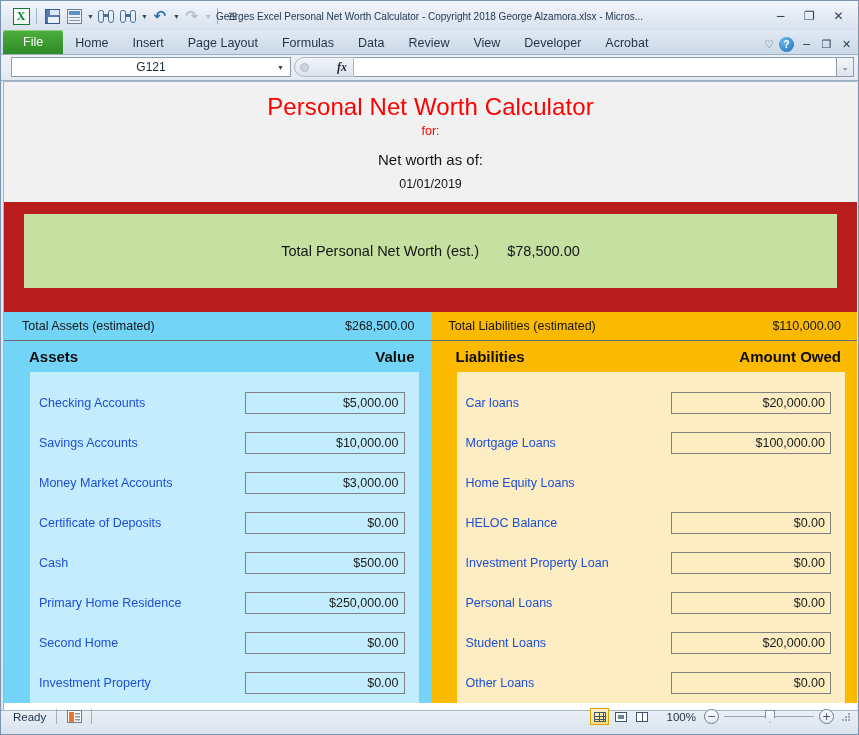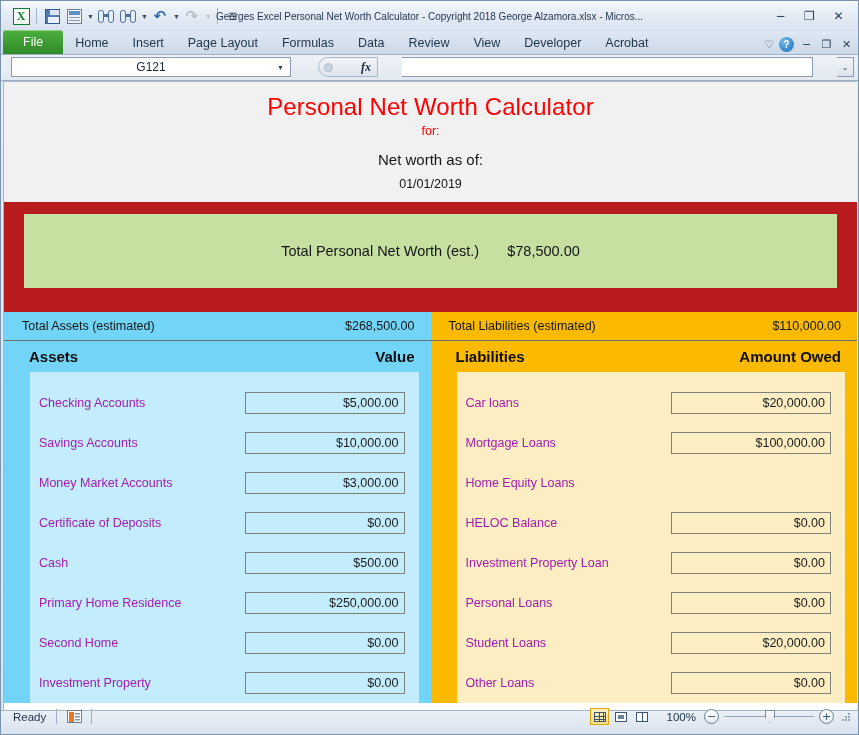--- a/index.html
+++ b/index.html
@@ -127,21 +127,20 @@
   }
   .mini-btn { font-size: 11px; color:#2a3d52; width:15px; text-align:center; font-family:"DejaVu Sans", sans-serif;}
 
   
   .formulabar {
     height: 26px; flex: 0 0 26px;
     display: flex; align-items: flex-start;
     background: linear-gradient(#eef2f7, #e2e9f1);
     padding: 2px 4px 3px 10px;
     border-bottom: 1px solid #9bb0c6;
-    gap: 24px;
   }
   .namebox {
     width: 280px; height: 20px;
     background: #ffffff; border: 1px solid #8a9cb0;
     display: flex; align-items: center; justify-content: center;
     position: relative;
     font-size: 12px; color: #1b2b3c;
   }
   .namebox .nb-caret {
     position: absolute; right: 6px; font-size: 7px; color:#33465a;
@@ -237,21 +236,21 @@
     padding-top: 11px;
   }
   .panel-assets { background: #c3edfc; }
   .panel-liab  { background: #fceec2; }
 
   .rowitem {
     display: flex; align-items: center;
     height: 40px;
     padding: 0 14px 0 9px;
   }
-  .rowitem .label { font-size: 12.5px; color: #a21caf; }
+  .rowitem .label { font-size: 12.5px; color: #1d4ed8; }
   .cellbox {
     margin-left: auto;
     width: 160px; height: 22px;
     border: 1px solid #808080;
     display: flex; align-items: center; justify-content: flex-end;
     padding-right: 5px;
     font-size: 12.5px; color: #1a1a1a;
   }
   .panel-assets .cellbox { background: #c3edfc; }
   .panel-liab  .cellbox { background: #fceec2; }

